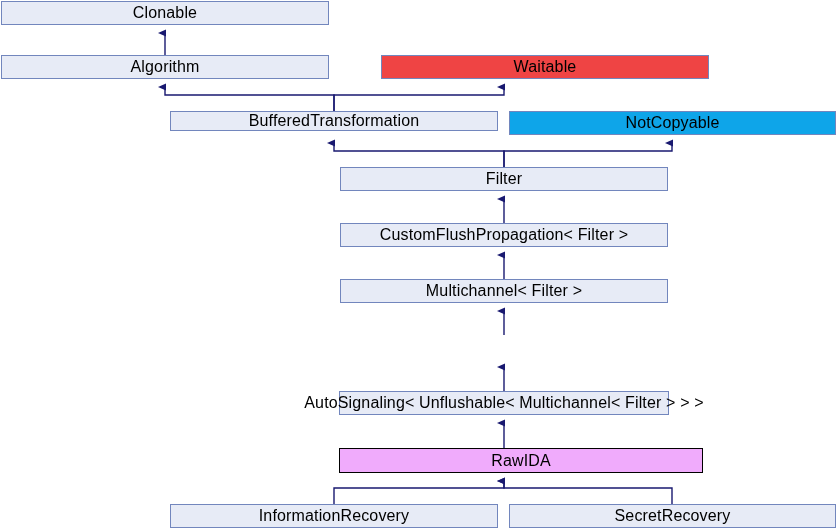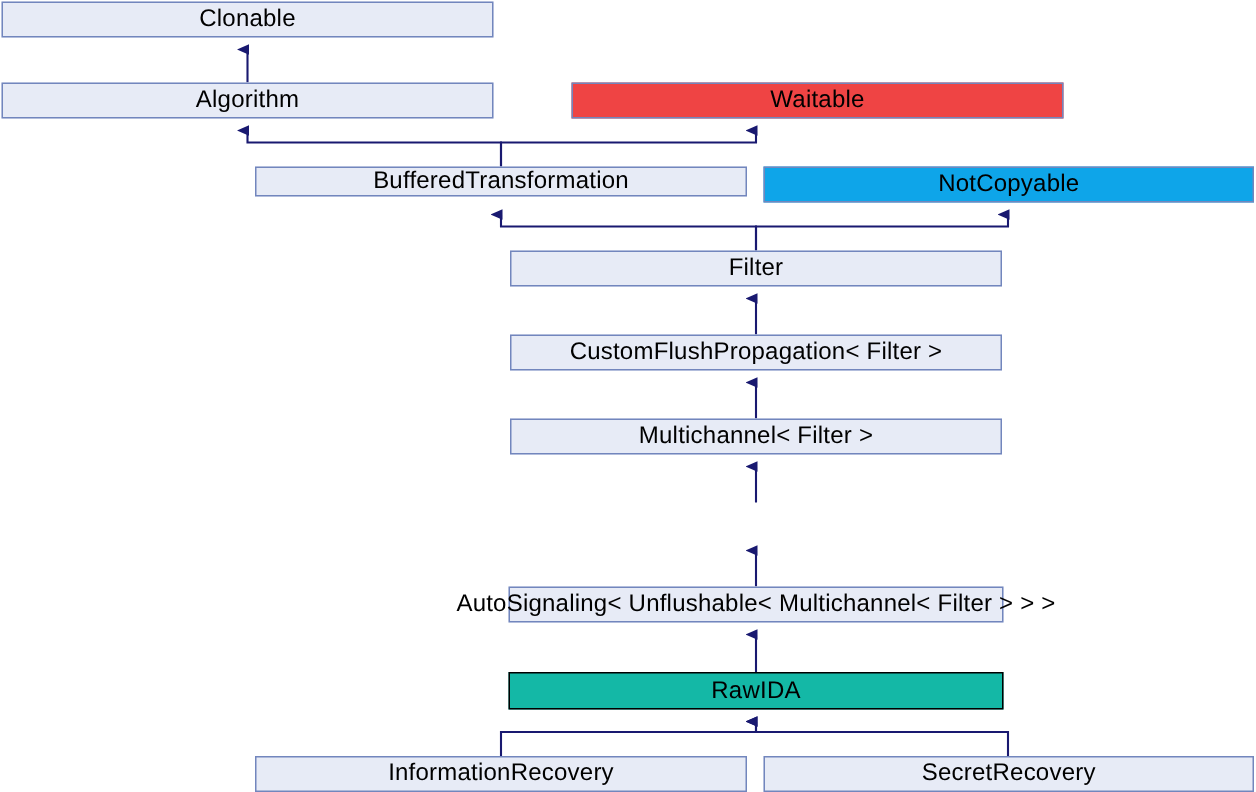--- a/index.html
+++ b/index.html
@@ -118,21 +118,21 @@
 
   <div class="node" id="node-multichannel" style="left: 340px; top: 279px; width: 328px; height: 24px; background: rgb(231, 235, 246); border-color: rgb(114, 134, 189); color: rgb(0, 0, 0);">
     <span class="node-label">Multichannel&lt; Filter &gt;</span>
   </div>
 
 
   <div class="node" id="node-auto-signaling" style="left: 339px; top: 391px; width: 330px; height: 24px; background: rgb(231, 235, 246); border-color: rgb(114, 134, 189); color: rgb(0, 0, 0);">
     <span class="node-label">AutoSignaling&lt; Unflushable&lt; Multichannel&lt; Filter &gt; &gt; &gt;</span>
   </div>
 
-  <div class="node current" id="node-rawida" style="left: 339px; top: 448px; width: 330px; height: 25px; background: #14b8a6; border-color: rgb(0, 0, 0); color: rgb(0, 0, 0);">
+  <div class="node current" id="node-rawida" style="left: 339px; top: 448px; width: 364px; height: 25px; background: #f0abfc; border-color: rgb(0, 0, 0); color: rgb(0, 0, 0);">
     <span class="node-label">RawIDA</span>
   </div>
 
   <div class="node" id="node-information-recovery" style="left: 170px; top: 504px; width: 328px; height: 24px; background: rgb(231, 235, 246); border-color: rgb(114, 134, 189); color: rgb(0, 0, 0);">
     <span class="node-label">InformationRecovery</span>
   </div>
 
   <div class="node" id="node-secret-recovery" style="left: 509px; top: 504px; width: 327px; height: 24px; background: rgb(231, 235, 246); border-color: rgb(114, 134, 189); color: rgb(0, 0, 0);">
     <span class="node-label">SecretRecovery</span>
   </div>

